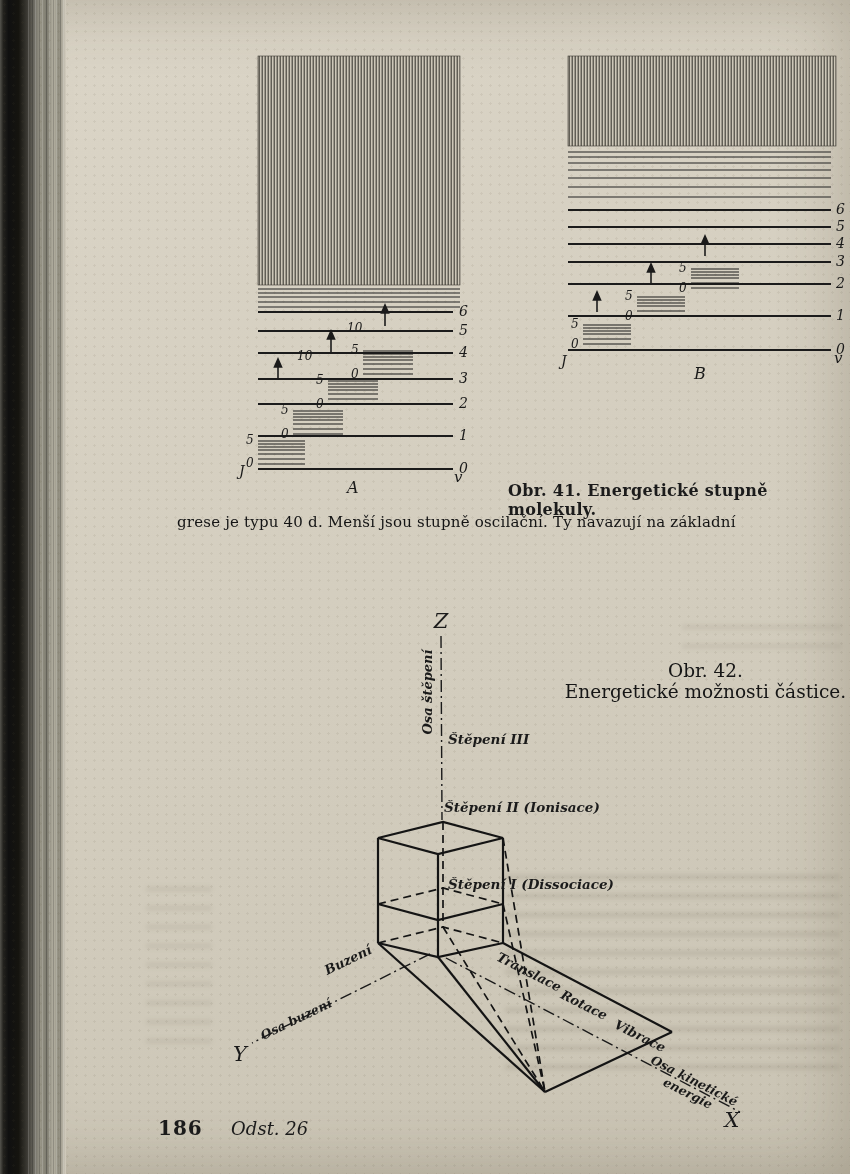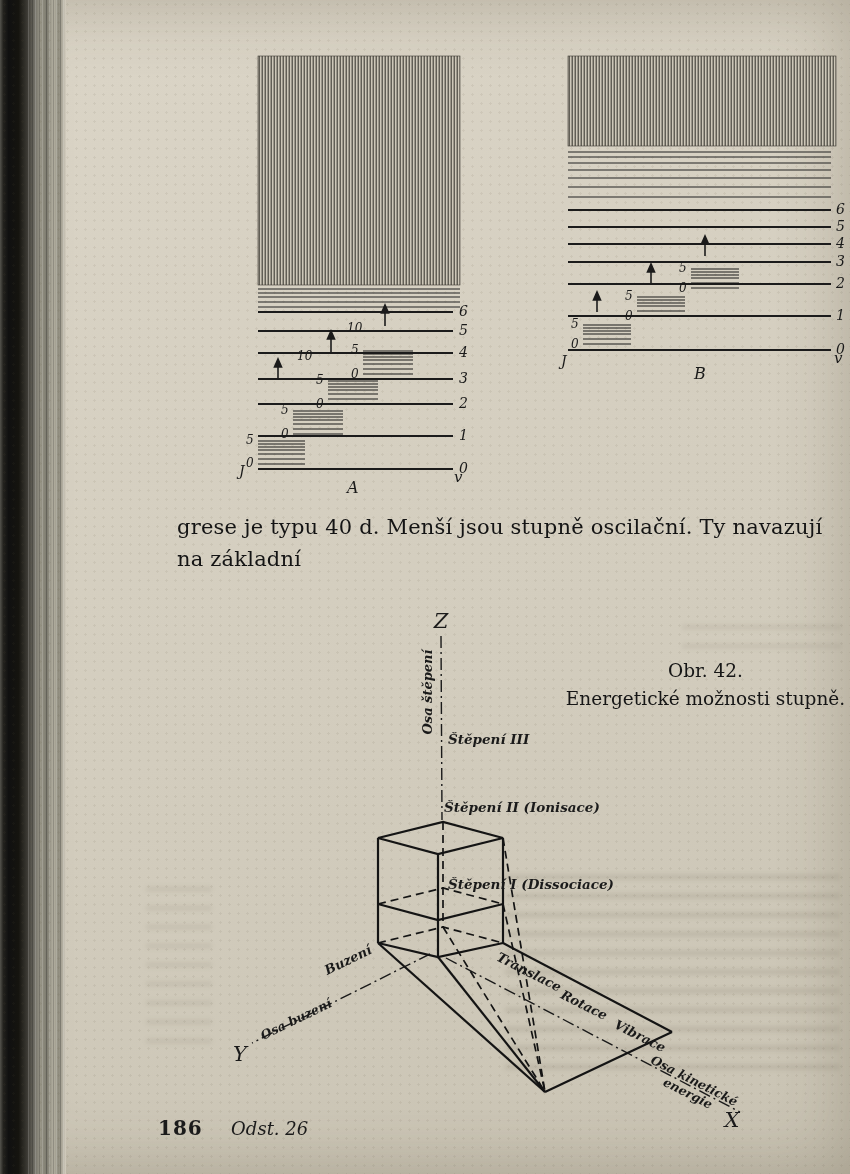--- a/index.html
+++ b/index.html
@@ -15,24 +15,24 @@
   .binding{position:absolute;left:0;top:0;width:66px;height:100%;
     background:linear-gradient(90deg,#55544e 0%,#23221e 5%,#101010 13%,#15140f 28%,#3e3c36 42%,#6f6d64 52%,#999688 61%,#7c7a6e 71%,#b5b1a2 81%,#8e8b7d 89%,#d3cdbf 100%);}
   .binding-lines{position:absolute;left:28px;top:0;width:38px;height:100%;
     background:repeating-linear-gradient(90deg,rgba(255,255,255,.20) 0 1px,transparent 1px 4px,rgba(0,0,0,.25) 4px 5px,transparent 5px 7px);
     opacity:.8;}
   svg text{fill:#1a1a1a;}
   .fig{position:absolute;}
   .caption41{position:absolute;left:508px;top:481px;width:340px;
     font-size:16px;font-weight:bold;letter-spacing:.3px;}
   .bodytext{position:absolute;left:177px;top:511px;width:662px;
-    font-size:21px;line-height:32px;letter-spacing:.2px;color:#141414;}
+    font-size:15px;line-height:22px;letter-spacing:.2px;color:#141414;}
   .caption42{position:absolute;left:563px;top:660px;width:285px;text-align:center;
     font-size:18.5px;color:#161616;}
-  .caption42 .c1{margin-bottom:7px;}
+  .caption42 .c1{}
   .footer{position:absolute;left:158px;top:1116px;font-size:20px;}
   .footer .pg{font-weight:bold;letter-spacing:1px;}
   .footer .sec{font-style:italic;margin-left:22px;font-size:18px;}
   .smudge{position:absolute;pointer-events:none;filter:blur(2px);opacity:.5;
     background:repeating-linear-gradient(0deg,transparent 0 13px,rgba(118,110,92,.30) 13px 19px);}
 </style>
 </head>
 <body>
 
 <div class="page">
@@ -214,20 +214,21 @@
         <polygon points="94.5,222 101.5,222 98,214"></polygon>
       <line x1="152" y1="206" x2="152" y2="192"></line>
         <polygon points="148.5,194 155.5,194 152,186"></polygon>
     </g>
 
     <text x="8" y="316" font-size="14" font-style="italic">J</text>
     <text x="141" y="329" font-size="16" font-style="italic">B</text>
     <text x="281" y="313" font-size="15" font-style="italic">v</text>
   </svg>
 
+  <div class="caption41">Obr. 41. Energetické stupně molekuly.</div>
 
   <div class="bodytext">
     <div>grese je typu 40 d. Menší jsou stupně oscilační. Ty navazují na základní</div>
   </div>
 
   <svg class="fig" style="left:180px;top:602px;" width="600" height="548" viewBox="0 0 600 548">
 
     <g stroke="#1a1a1a" stroke-width="1.4" stroke-dasharray="12 4 2 4" fill="none">
       <line x1="261" y1="34" x2="262" y2="218"></line>
       <line x1="250" y1="352" x2="72" y2="441"></line>
@@ -289,21 +290,21 @@
     <g transform="translate(402,407) rotate(27)">
       <text text-anchor="middle" font-size="13" font-style="italic" font-weight="bold">Rotace</text>
     </g>
     <g transform="translate(458,438) rotate(27)">
       <text text-anchor="middle" font-size="13" font-style="italic" font-weight="bold">Vibrace</text>
     </g>
   </svg>
 
   <div class="caption42">
     <div class="c1">Obr. 42.</div>
-    <div>Energetické možnosti stupně.</div>
+    <div>Energetické možnosti částice.</div>
   </div>
 
   <div class="footer">
     <span class="pg">186</span>
     <span class="sec">Odst. 26</span>
   </div>
 
 </div>
 
 </body></html>

